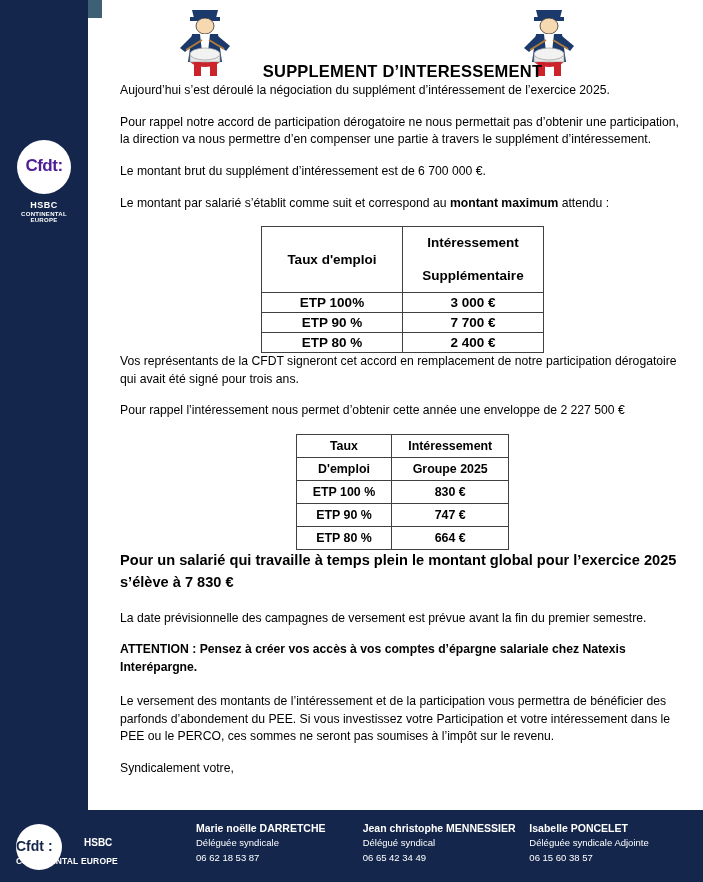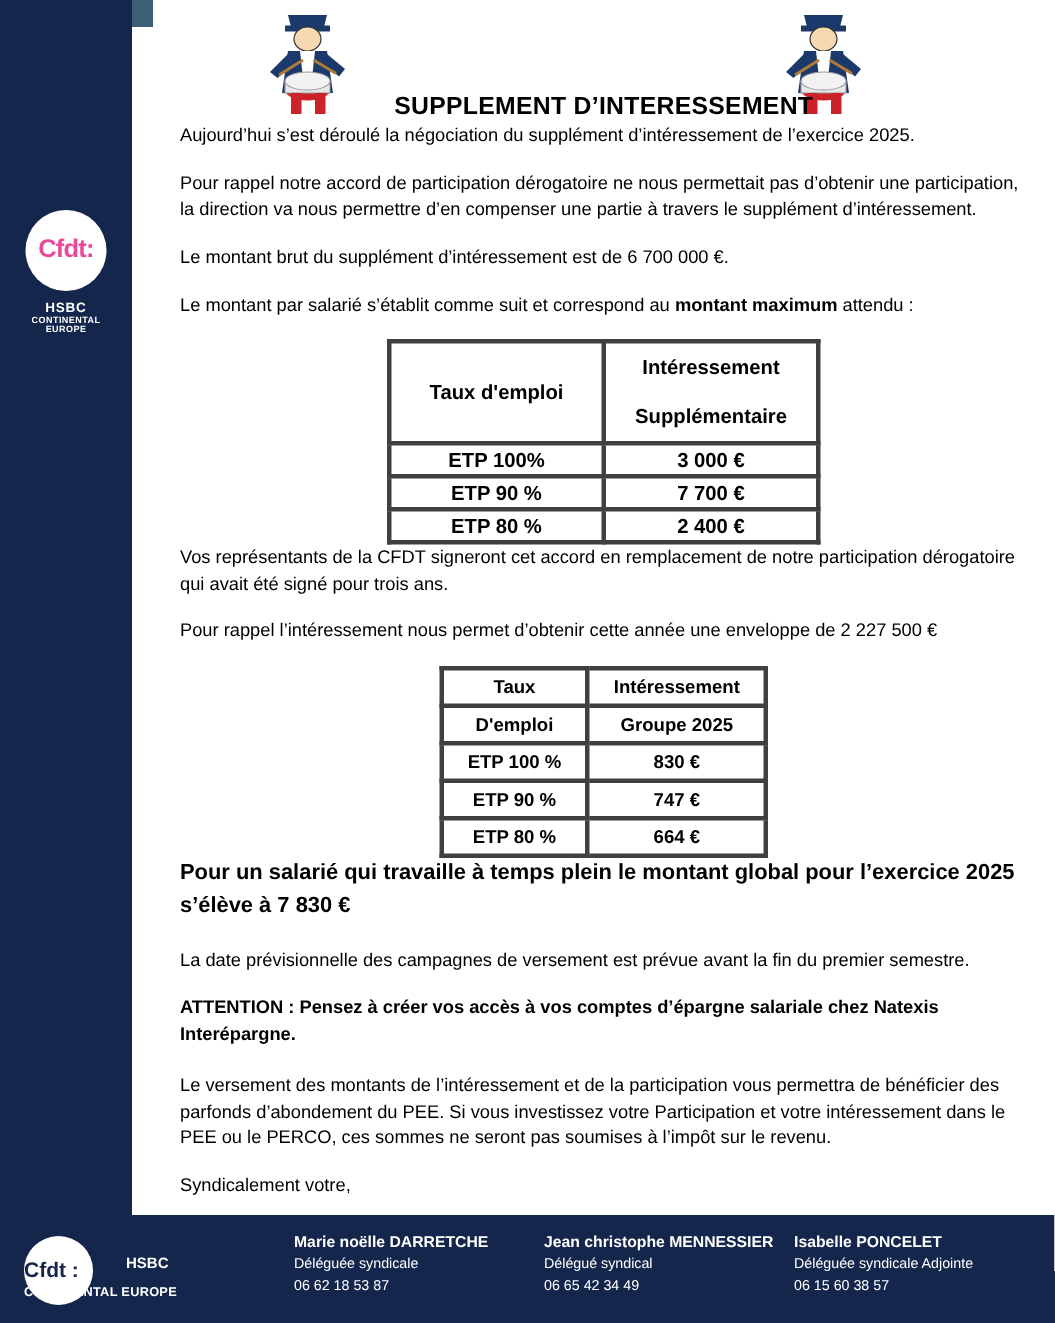--- a/index.html
+++ b/index.html
@@ -50,21 +50,21 @@
     margin: 0 auto;
     position: relative;
   }
   .logo-circle .logo-text {
     position: absolute;
     left: 0;
     right: 0;
     top: 16px;
     font-size: 17px;
     font-weight: bold;
-    color: #ec4899;
+    color: #4c1d95;
     font-family: "Liberation Sans", sans-serif;
     letter-spacing: -0.5px;
   }
   .logo-hsbc {
     margin-top: 6px;
     font-size: 9px;
     font-weight: bold;
     color: #ffffff;
     letter-spacing: .5px;
   }
@@ -122,21 +122,21 @@
 
   .bold { font-weight: bold; }
 
   
   table.tbl {
     border-collapse: collapse;
     margin: 0 auto;
     font-size: 13px;
   }
   table.tbl td, table.tbl th {
-    border: 3px solid #404040;
+    border: 1px solid #404040;
     text-align: center;
     font-weight: bold;
   }
   
   .tbl1 { margin-top: 4px; margin-bottom: 22px; }
   .tbl1 .hcell {
     padding: 6px 14px;
     font-size: 13.5px;
     vertical-align: middle;
     line-height: 1.5;

